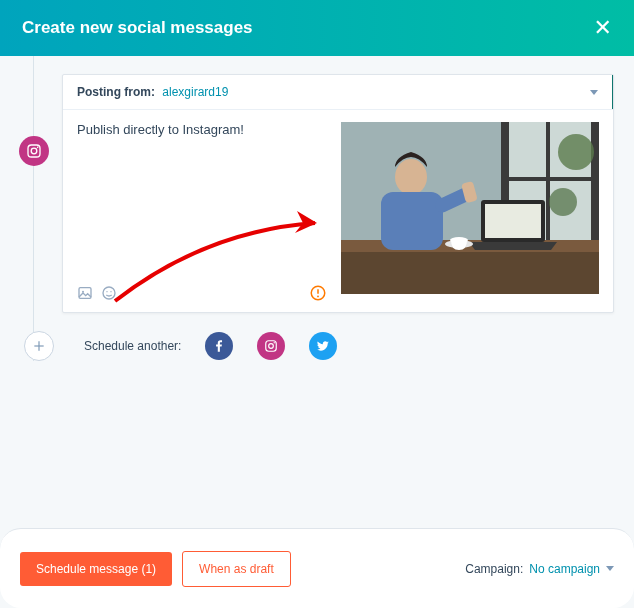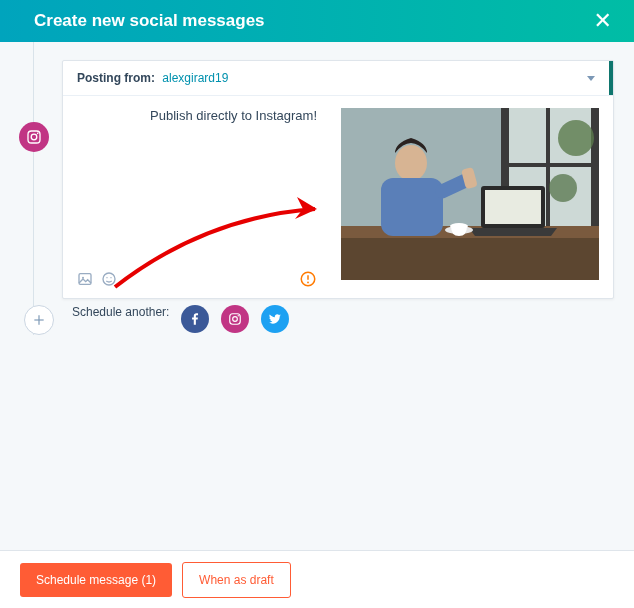--- a/index.html
+++ b/index.html
@@ -4,24 +4,24 @@
 <style>
   * { box-sizing: border-box; margin: 0; padding: 0; }
   body {
     font-family: -apple-system, BlinkMacSystemFont, "Segoe UI", Helvetica, Arial, sans-serif;
     width: 634px; height: 608px;
     background: #f5f8fa;
     position: relative;
     overflow: hidden;
   }
   .header {
-    height: 42px;
+    height: 56px;
     background: linear-gradient(90deg, #00a4bd 0%, #00bda5 100%);
     display: flex; align-items: center; justify-content: space-between;
-    padding: 0 22px 0 34px;
+    padding: 0 22px 0 22px;
     color: #fff;
   }
   .header-title { font-size: 17px; font-weight: 600; }
   .close-x { color: #fff; font-size: 22px; font-weight: 300; cursor: pointer; line-height: 1; }
   .content { padding: 18px 20px 0 20px; position: relative; }
   .timeline-rail {
     position: absolute;
     left: 33px; top: 0; bottom: 0;
     width: 1px; background: #d9e3ea;
   }
@@ -44,29 +44,28 @@
     display: flex;
     border-bottom: 1px solid #eaf0f6;
   }
   .card-top .half {
     flex: 1;
     padding: 10px 14px;
     display: flex; align-items: center; justify-content: space-between;
     font-size: 12px;
     cursor: pointer;
   }
-  .card-top .half:first-child { border-right: 4px solid #0f766e; gap: 37px; }
+  .card-top .half:first-child { border-right: 1px solid #0f766e; gap: 37px; }
   .card-top .label { color: #33475b; font-weight: 600; }
   .card-top .value { color: #0091ae; font-weight: 400; margin-left: 4px; }
   .caret { width: 0; height: 0; border-left: 4px solid transparent; border-right: 4px solid transparent; border-top: 5px solid #7c98b6; }
   .card-body {
     display: flex;
-    gap: 24px;
+    gap: 14px;
     padding: 12px 14px 10px 14px;
-    text-align: right;
   }
   .composer {
     flex: 1;
     display: flex; flex-direction: column;
     min-height: 180px;
   }
   .composer .msg {
     font-size: 13px; color: #33475b;
     flex: 1;
   }
@@ -85,22 +84,22 @@
   }
   .arrow-annot {
     position: absolute;
     left: 105px; top: 145px;
     width: 235px; height: 110px;
     pointer-events: none;
     z-index: 5;
   }
   .schedule-row {
     margin-left: 0;
-    margin-top: 6px;
-    display: flex; align-items: flex-start; gap: 12px;
+    margin-top: 18px;
+    display: flex; align-items: center; gap: 24px;
     padding-left: 0;
     position: relative;
   }
   .plus-btn {
     width: 30px; height: 30px; border-radius: 50%;
     border: 1px solid #cbd6e2;
     background: #fff;
     display: flex; align-items: center; justify-content: center;
     color: #7c98b6;
     cursor: pointer;
@@ -112,26 +111,27 @@
     width: 28px; height: 28px; border-radius: 50%;
     display: flex; align-items: center; justify-content: center;
     cursor: pointer;
   }
   .pill-fb { background: #3b5998; }
   .pill-ig { background: #c13584; }
   .pill-tw { background: #1da1f2; }
   .footer {
     position: absolute;
     left: 0; right: 0; bottom: 0;
-    height: 58px;
+    height: 80px;
     border-top: 1px solid #dfe5eb;
     background: #fff;
     display: flex; align-items: center;
     padding: 0 20px;
     gap: 10px;
+    border-radius: 21px;
   }
   .btn {
     font-size: 12px; font-weight: 500;
     padding: 10px 16px;
     border-radius: 3px;
     cursor: pointer;
   }
   .btn-primary { background: #ff5c35; color: #fff; border: none; }
   .btn-secondary { background: #fff; color: #ff5c35; border: 1px solid #ff5c35; }
   .footer-right {
@@ -259,13 +259,20 @@
       <svg width="14" height="14" viewBox="0 0 24 24" fill="#fff">
         <path d="M22 5.8c-.7.3-1.5.6-2.3.7.8-.5 1.5-1.3 1.8-2.3-.8.5-1.7.8-2.6 1C18 4.3 17 3.8 15.8 3.8c-2.3 0-4.1 1.9-4.1 4.1 0 .3 0 .6.1.9C8.3 8.6 5.1 6.9 3 4.3c-.4.6-.6 1.3-.6 2.1 0 1.4.7 2.7 1.8 3.4-.7 0-1.3-.2-1.9-.5v.1c0 2 1.4 3.7 3.3 4-.3.1-.7.1-1.1.1-.3 0-.5 0-.8-.1.5 1.6 2.1 2.8 3.9 2.9-1.4 1.1-3.2 1.8-5.2 1.8H2c1.8 1.2 4 1.9 6.3 1.9 7.5 0 11.7-6.3 11.7-11.7v-.5c.8-.6 1.5-1.3 2-2z"></path>
       </svg>
     </div>
   </div>
 </div>
 
 <div class="footer">
   <button class="btn btn-primary">Schedule message (1)</button>
   <button class="btn btn-secondary">When as draft</button>
+  <div class="footer-right">
+    <span class="cl">Campaign:</span>
+    <span class="cv">
+      <span>No campaign</span>
+      <span class="caret"></span>
+    </span>
+  </div>
 </div>
 
 </body></html>

